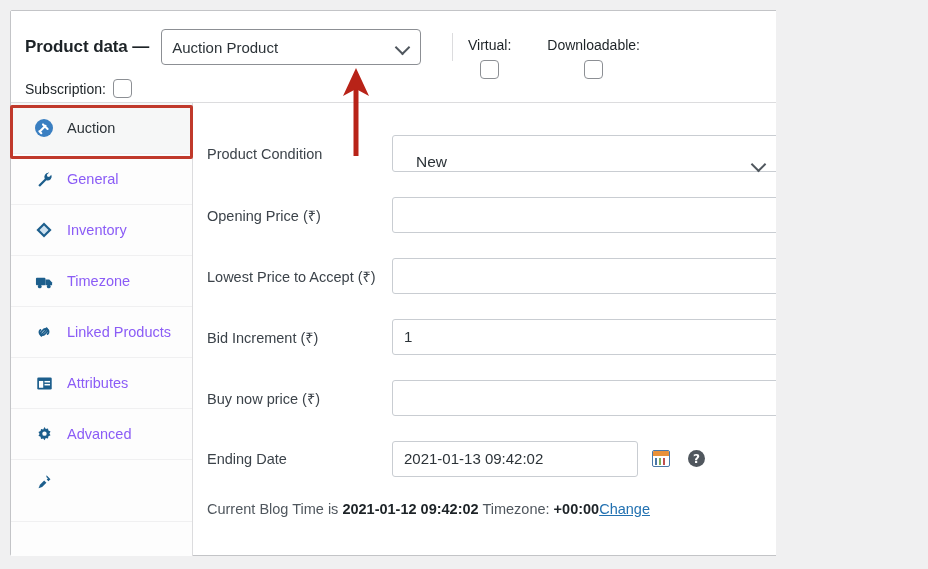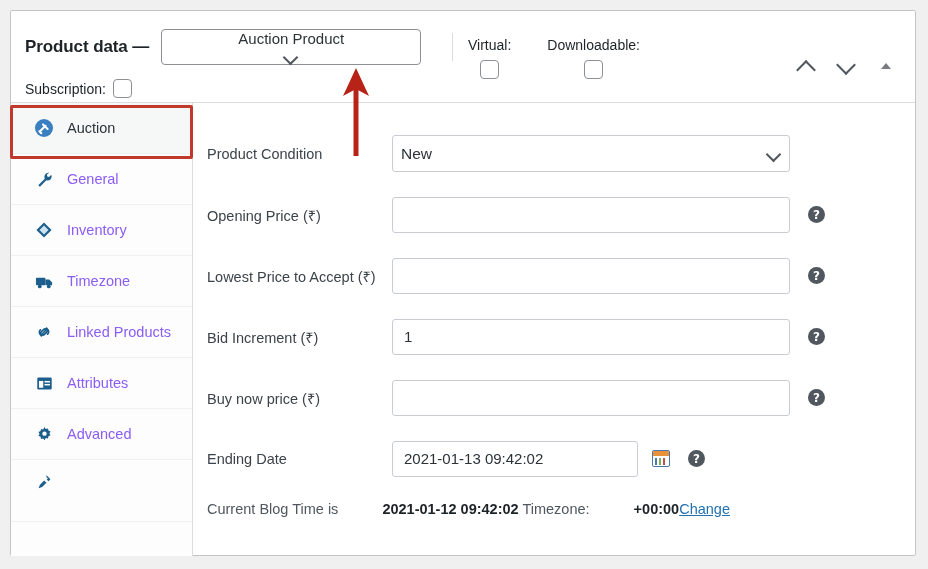--- a/index.html
+++ b/index.html
@@ -4,21 +4,21 @@
 <title>Product data — Auction Product</title>
 <style>
   * { box-sizing: border-box; }
   html, body {
     margin: 0; padding: 0;
     width: 928px; height: 569px;
     background: #f0f0f1;
     font-family: "Liberation Sans", sans-serif;
     -webkit-font-smoothing: antialiased;
   }
-  .page { position: relative; width: 928px; height: 569px; overflow: hidden; background: #f0f0f1; }
+  .page { position: relative; width: 776px; height: 569px; overflow: hidden; background: #f0f0f1; }
 
   .panel {
     position: absolute;
     left: 10px; top: 10px;
     width: 906px; height: 546px;
     background: #ffffff;
     border: 1px solid #c3c4c7;
     border-radius: 2px;
   }
 
@@ -39,21 +39,20 @@
   }
   .type-select {
     margin-left: 12px;
     width: 260px; height: 36px;
     border: 1px solid #8c8f94; border-radius: 4px;
     background: #fff;
     display: flex; align-items: center;
     padding: 0 10px;
     font-size: 15px; color: #2c3338;
     position: relative;
-    flex-direction: column;
   }
   .type-select .sel-val { flex: 1; }
   .chev { width: 14px; height: 14px; display: inline-block; position: relative; }
   .chev::before {
     content: ""; position: absolute; left: 1px; top: 2px;
     width: 9px; height: 9px;
     border-right: 2px solid #50575e; border-bottom: 2px solid #50575e;
     transform: rotate(45deg);
   }
   .hdr-divider {
@@ -145,22 +144,22 @@
     border: 1px solid #c9cdd2; border-radius: 3px;
     background: #fff;
     display: flex; align-items: center;
     padding: 0 11px;
     font-size: 15px; color: #2c3338;
   }
   .cond-select {
     width: 398px; height: 37px;
     border: 1px solid #c9cdd2; border-radius: 3px;
     background: #fff;
-    display: flex; align-items: center;
-    padding: 0 8px;
+    display: flex; align-items: flex-end;
+    padding: 0 23px;
     font-size: 15.5px; color: #2c3338;
   }
   .cond-select .sel-val { flex: 1; }
   .date-input { width: 246px; }
   .help {
     width: 17px; height: 17px; border-radius: 50%;
     background: #50575e; color: #fff;
     font-size: 12px; font-weight: bold;
     display: flex; align-items: center; justify-content: center;
     margin-left: 18px; cursor: pointer;
@@ -179,21 +178,21 @@
   .cal-ico::after {
     content: ""; position: absolute; left: 2px; top: 7px;
     width: 12px; height: 7px;
     background:
       linear-gradient(90deg, #4a78a8 2px, transparent 2px 4px, #7fae5a 4px 6px, transparent 6px 8px, #c0504d 8px 10px, transparent 10px);
   }
   .blogtime {
     padding-left: 14px; margin-top: 12px;
     font-size: 14.5px; color: #50575e;
   }
-  .blogtime b { color: #1d2327; font-weight: bold; margin-left: 40px; }
+  .blogtime b { color: #1d2327; font-weight: bold; }
   .blogtime a { color: #2271b1; text-decoration: underline; }
 
   
   .arrow { position: absolute; left: 336px; top: 62px; z-index: 8; pointer-events: none; }
 </style>
 </head>
 <body>
 
 <div class="page">
   <div class="panel">

